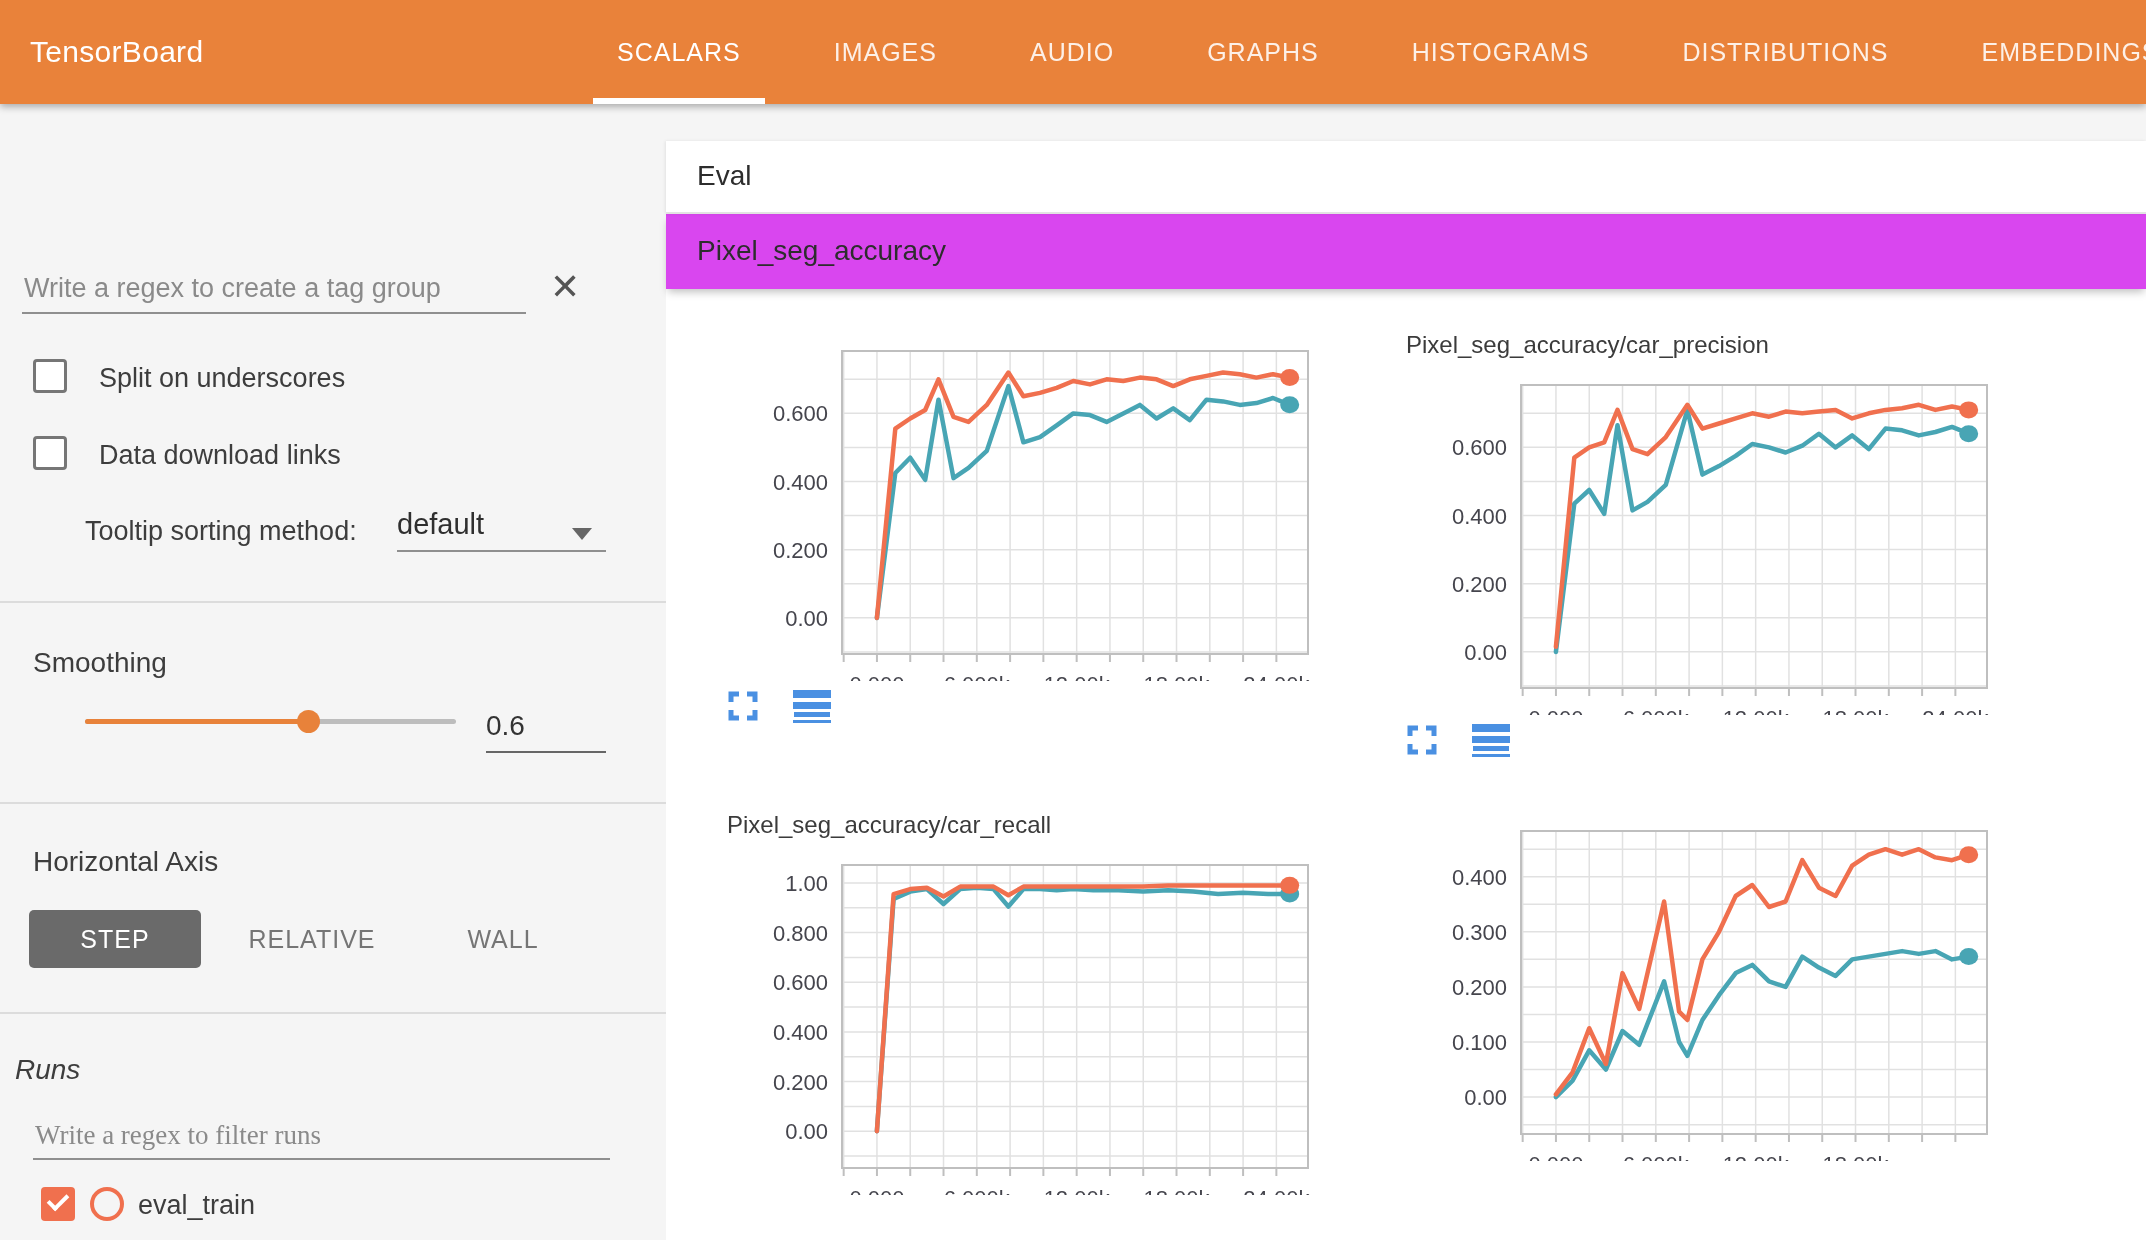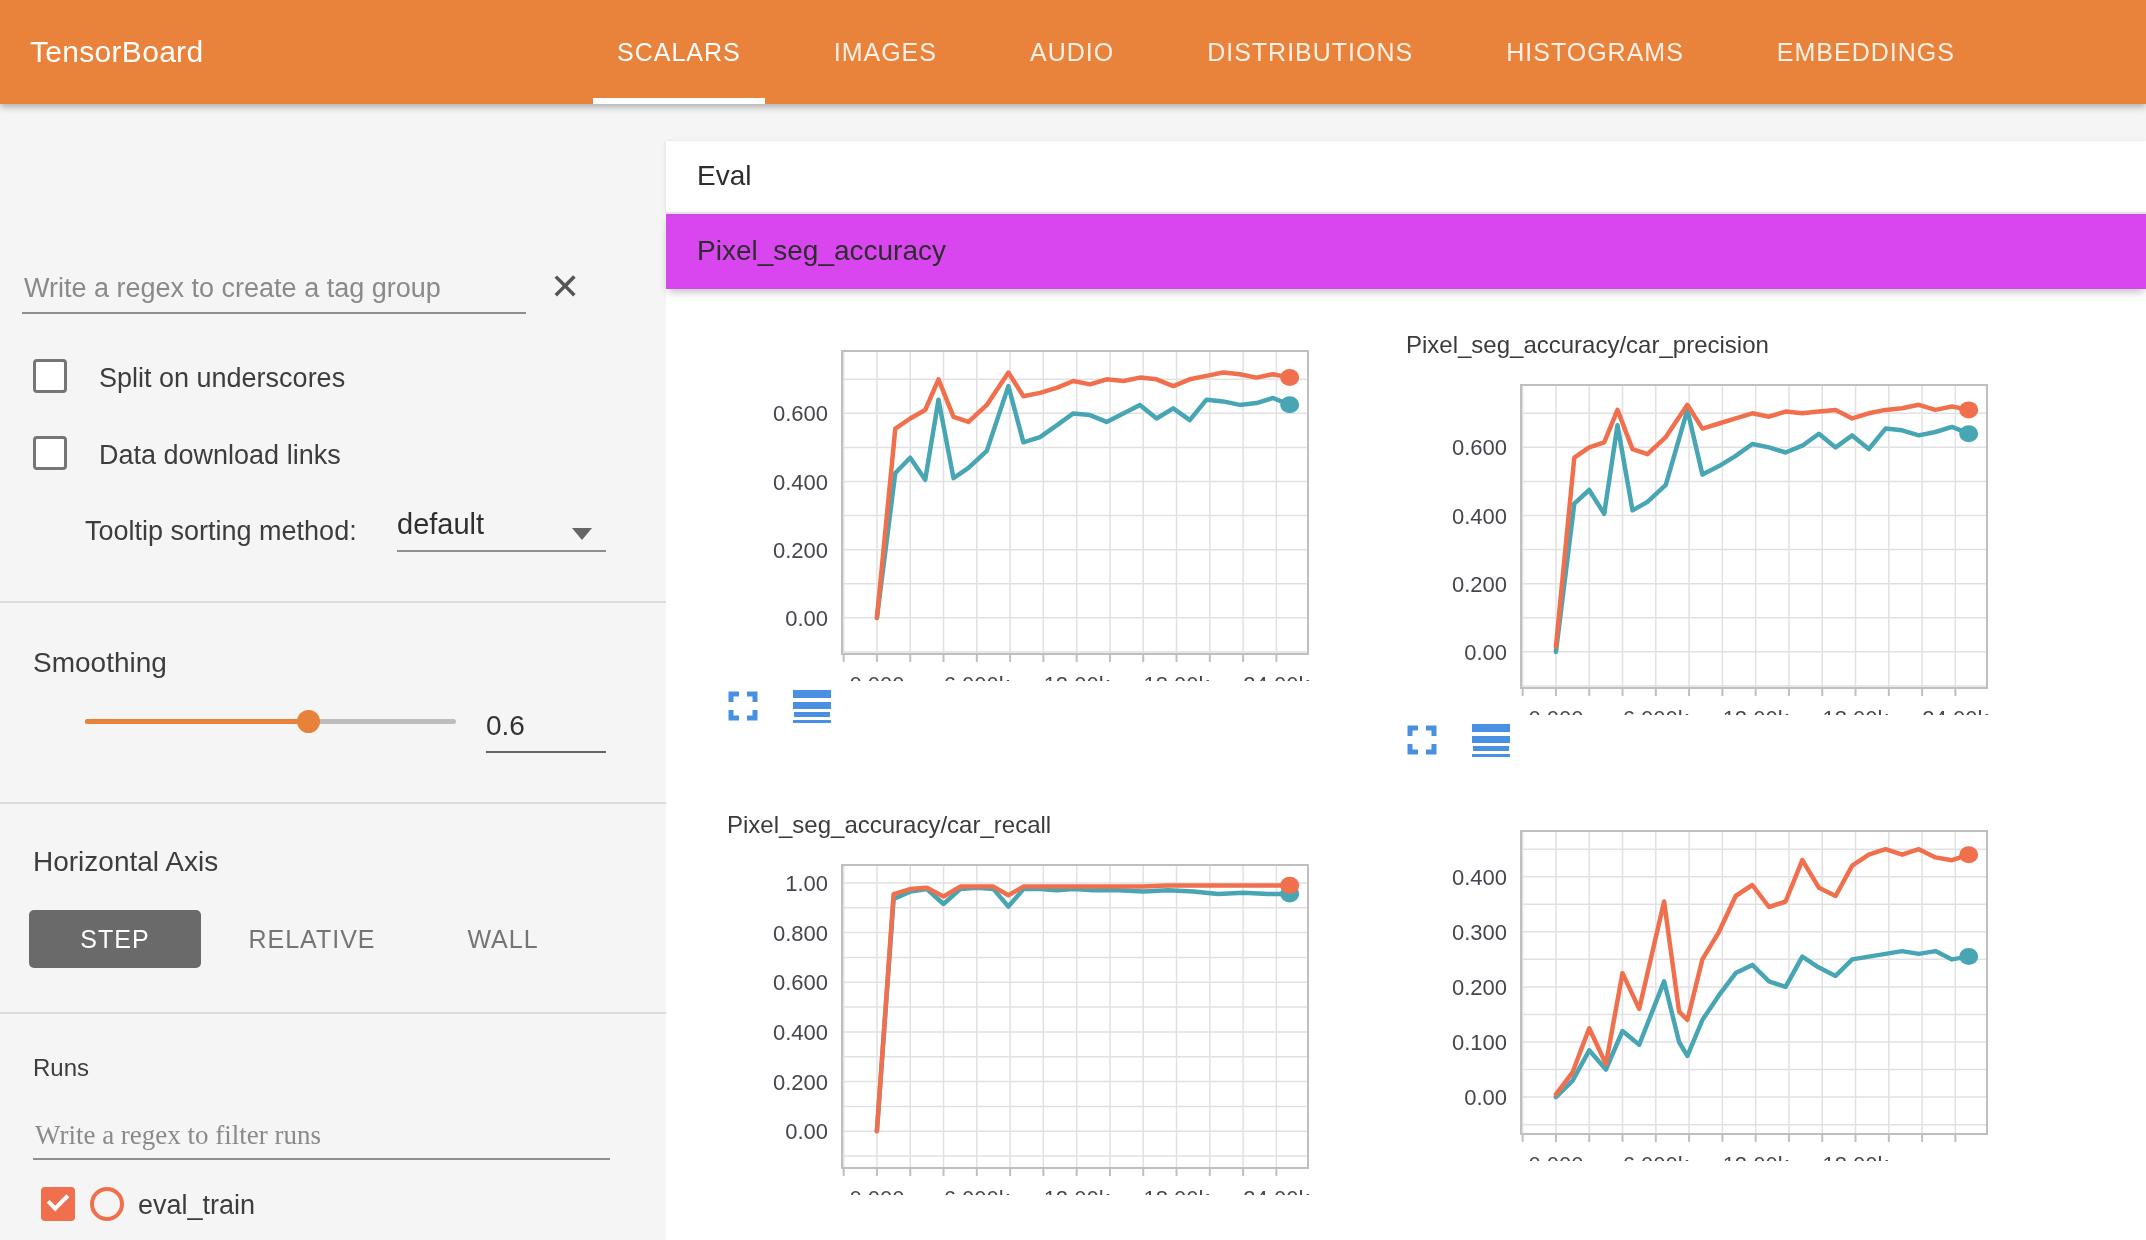--- a/index.html
+++ b/index.html
@@ -67,21 +67,21 @@
   #smoothing-value{position:absolute;left:486px;top:606px;font-size:28px;color:#333;}
   #smoothing-underline{position:absolute;left:486px;top:647px;width:120px;height:2px;background:#666;}
   #haxis-label{left:33px;top:742px;font-size:28px;}
   .axis-btn{
     position:absolute;top:806px;height:58px;display:flex;align-items:center;justify-content:center;
     font-size:25px;letter-spacing:1px;cursor:pointer;border-radius:5px;color:#757575;
   }
   #axis-step{left:29px;width:172px;background:#6a6a6a;color:#fff;}
   #axis-relative{left:237px;width:150px;}
   #axis-wall{left:428px;width:150px;}
-  #runs-label{left:33px;top:950px;font-size:24px;}
+  #runs-label{left:15px;top:950px;font-size:28px;font-style:italic;}
   #runs-filter-input{
     position:absolute;left:33px;top:1008px;width:573px;height:44px;
     background:transparent;border:none;outline:none;border-bottom:2px solid #8f8f8f;
     font-family:Liberation Serif, serif;font-size:27px;color:#3f3f3f;
   }
   #runs-filter-input::placeholder{color:#8a8a8a;}
   .run-row{position:absolute;left:0;width:666px;height:40px;}
   .run-row .cb{left:41px;top:0;}
   .run-circle{position:absolute;left:90px;top:0;width:34px;height:34px;border-radius:50%;box-sizing:border-box;border:4px solid #999;background:transparent;}
   .run-name{position:absolute;left:138px;top:3px;font-size:27px;color:#3d3d3d;}
@@ -110,22 +110,23 @@
 </style>
 </head>
 <body>
 
 <div id="app-header">
   <div id="app-title">TensorBoard</div>
   <div id="top-nav">
     <div class="nav-tab active">SCALARS</div>
     <div class="nav-tab">IMAGES</div>
     <div class="nav-tab">AUDIO</div>
+    <div class="nav-tab">GRAPHS</div>
+    <div class="nav-tab">HISTOGRAMS</div>
     <div class="nav-tab">DISTRIBUTIONS</div>
-    <div class="nav-tab">HISTOGRAMS</div>
     <div class="nav-tab">EMBEDDINGS</div>
   </div>
 </div>
 
 <div id="sidebar">
   <input id="tag-filter-input" placeholder="Write a regex to create a tag group" style="">
   <span id="tag-clear">✕</span>
 
   <span class="cb unchecked" id="opt0-box"></span>
   <span class="sb-label" id="opt0-label">Split on underscores</span>

